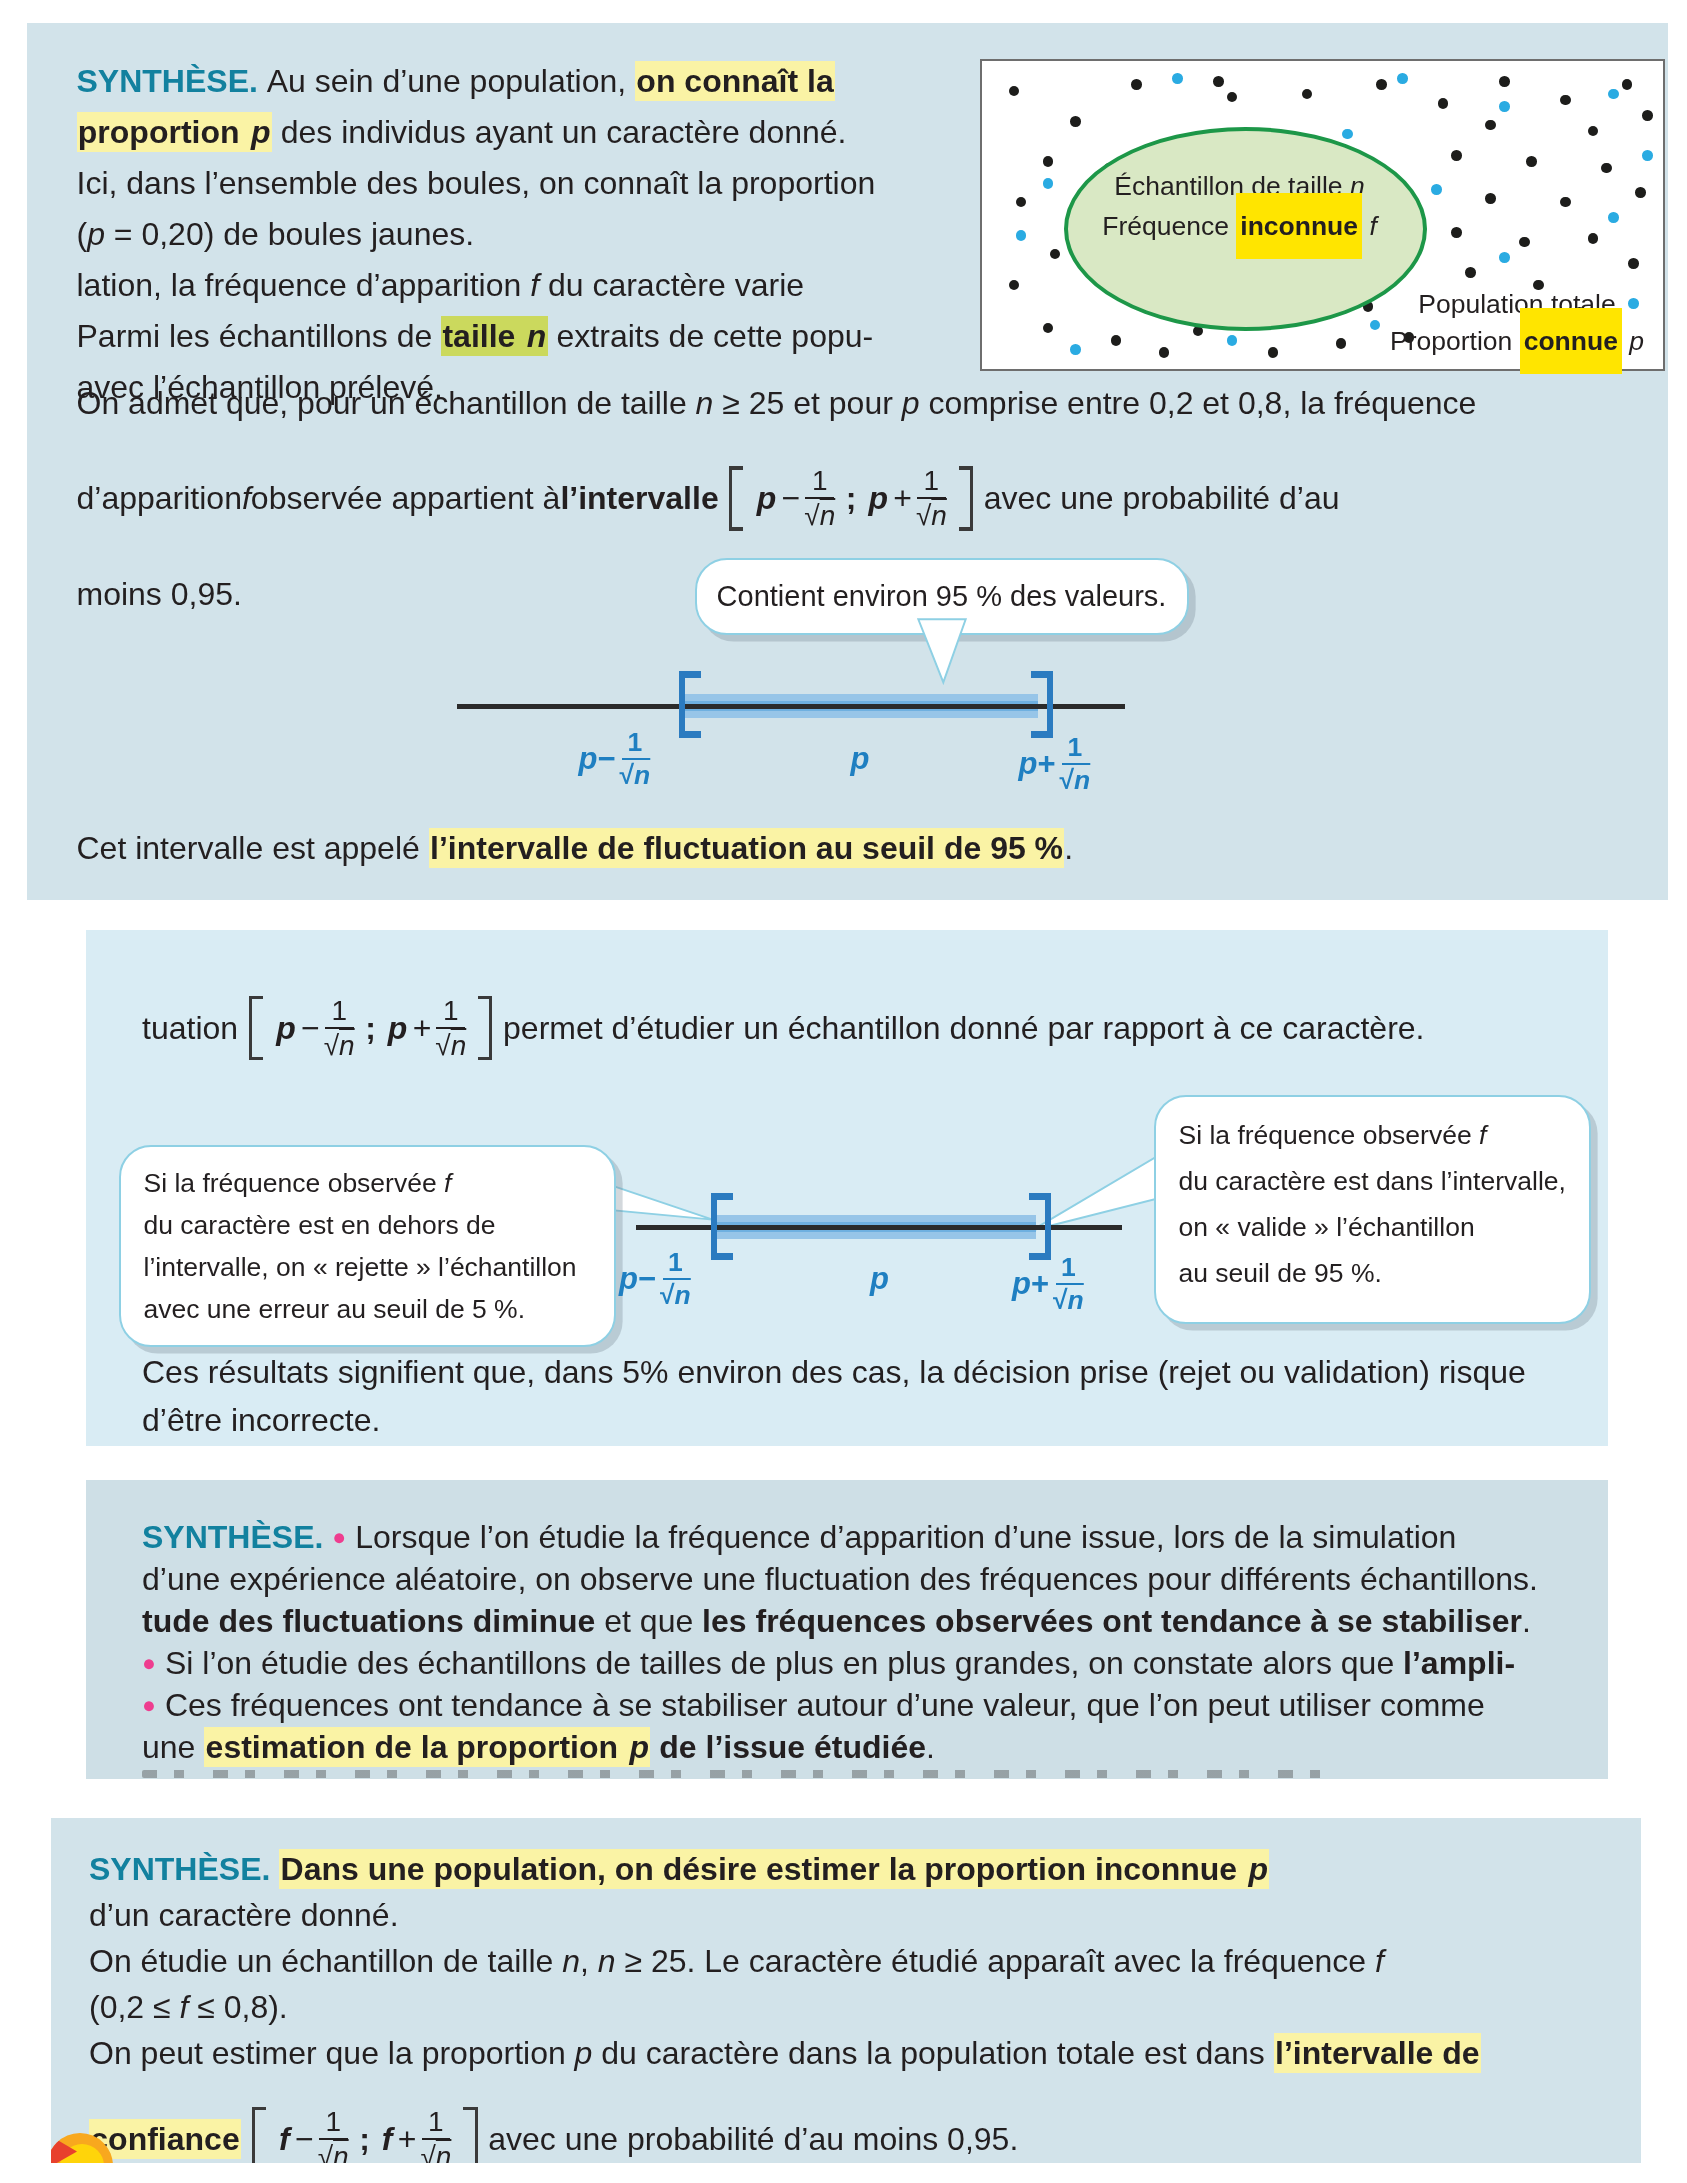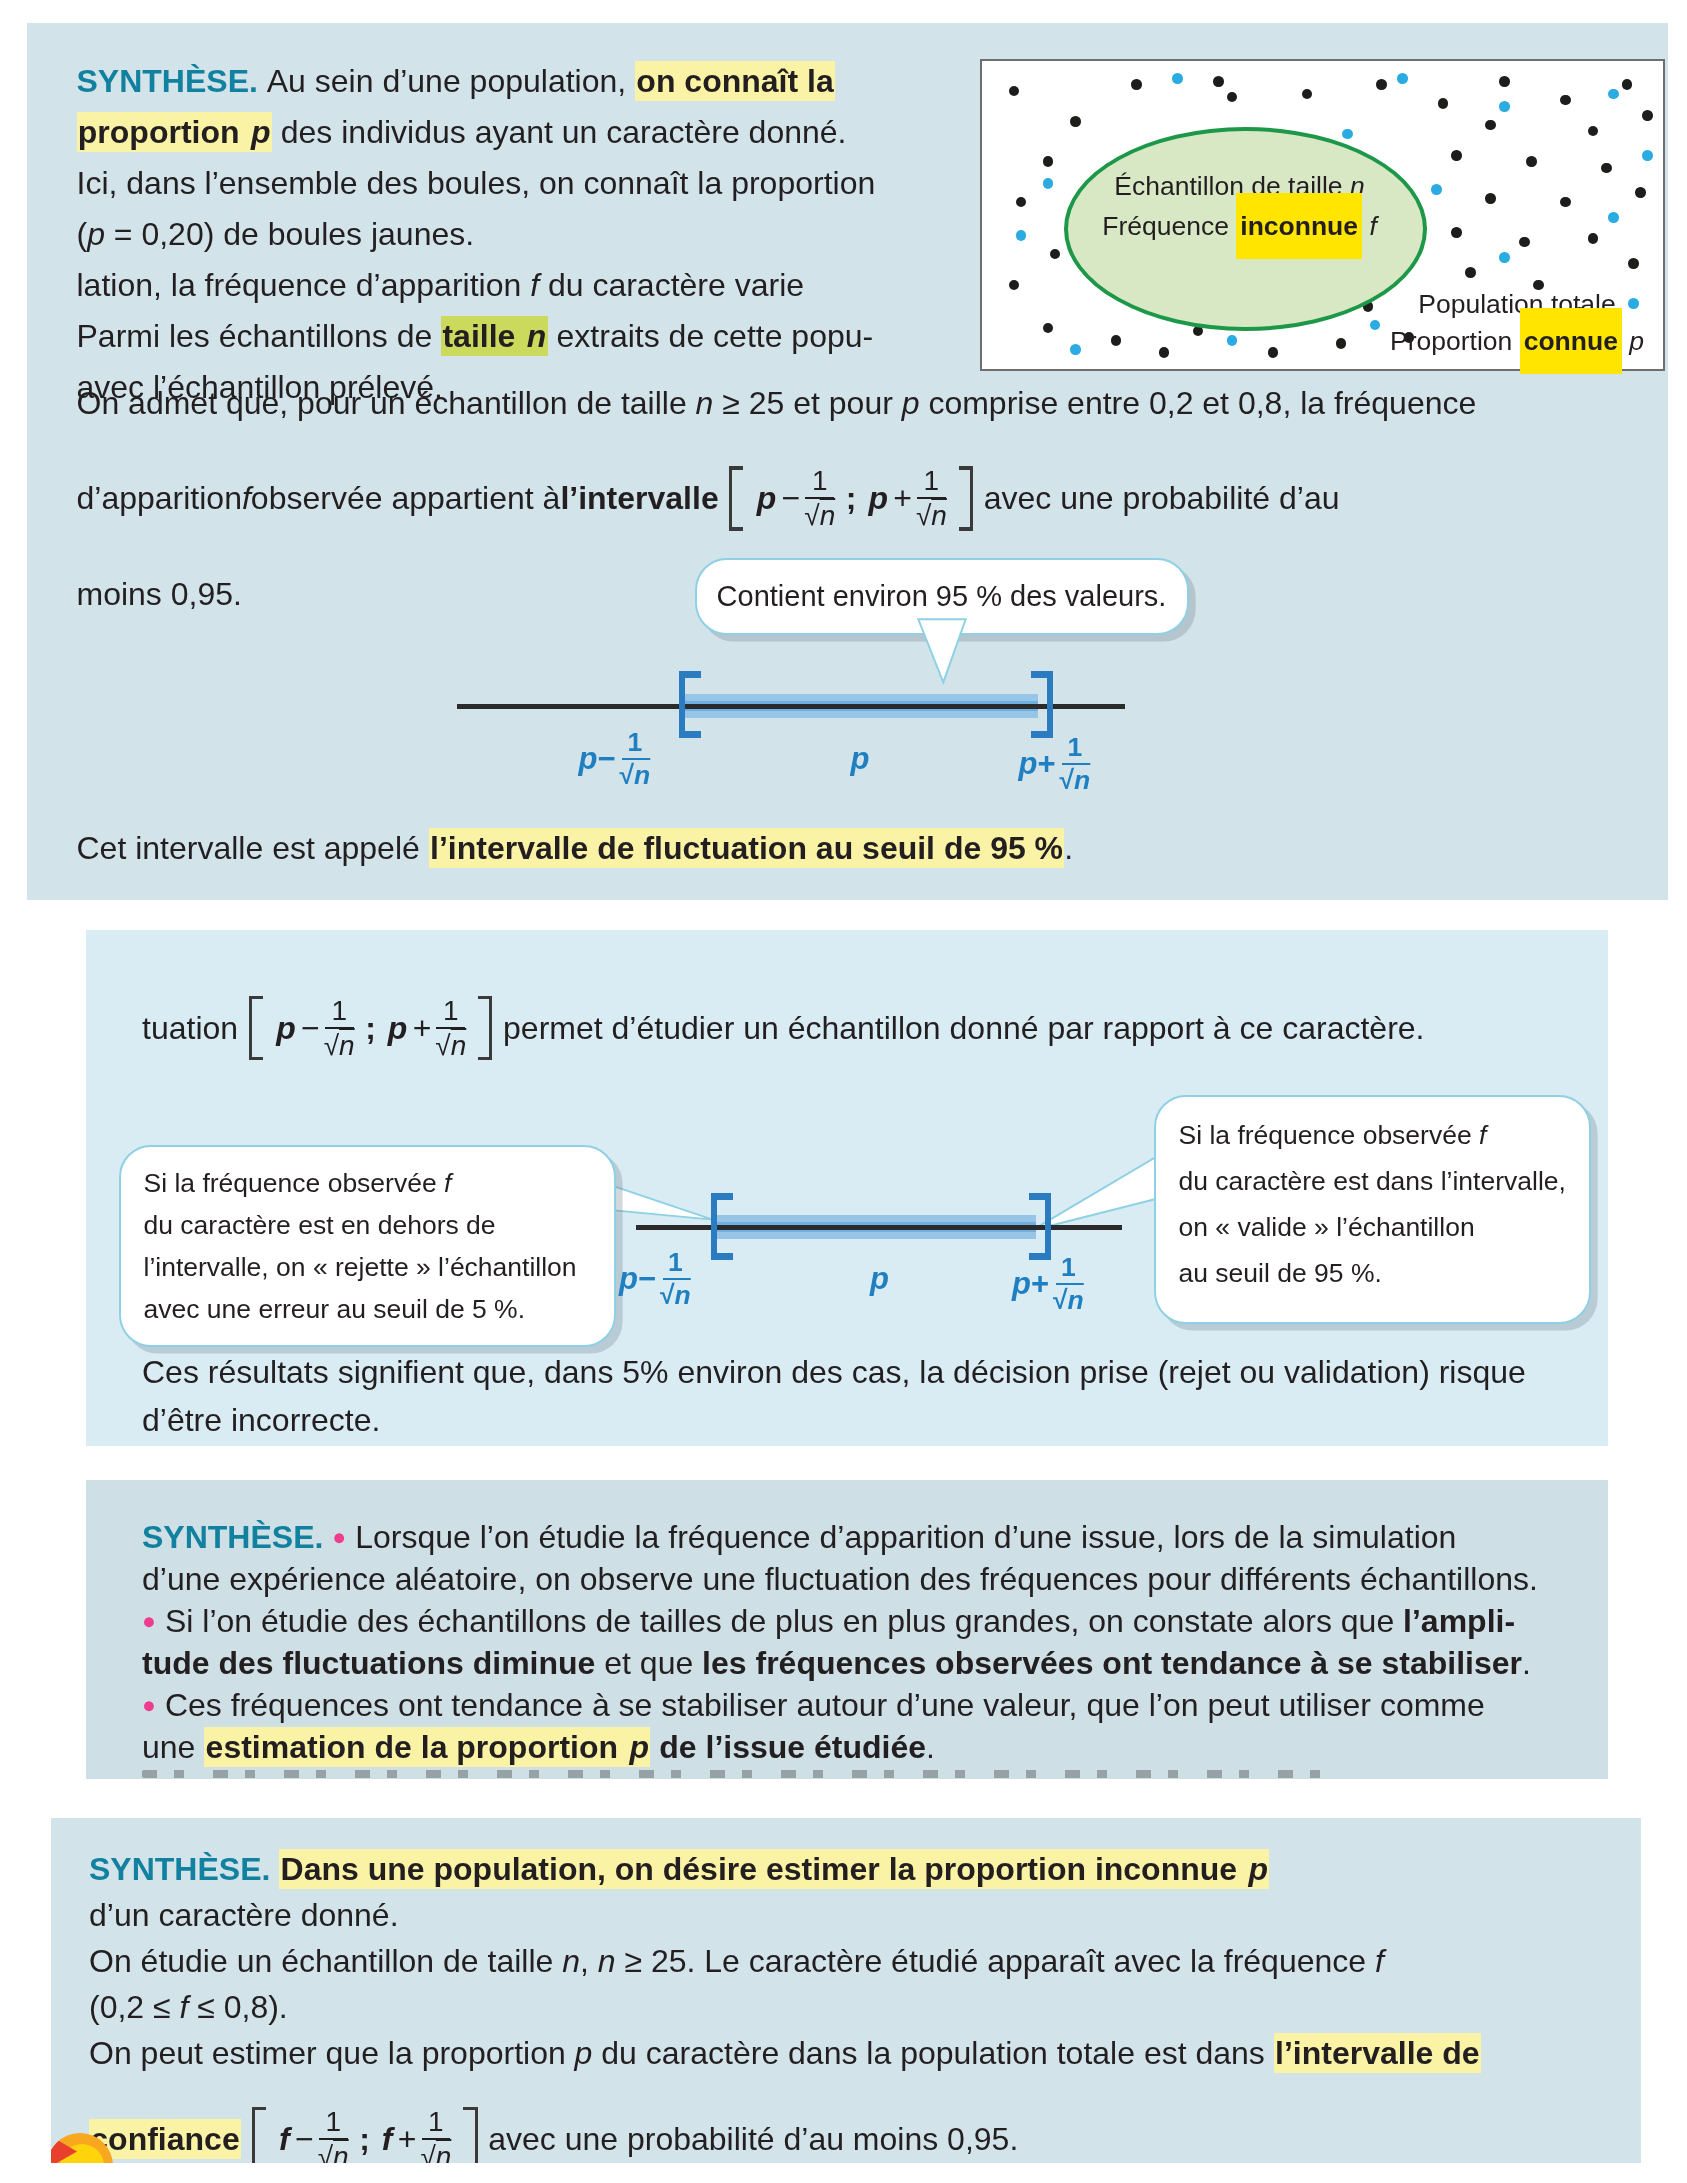--- a/index.html
+++ b/index.html
@@ -337,22 +337,22 @@
   <div class="tcol pbot" style="left:56px;top:418px;">
     <div class="ln"><span>Ces résultats signifient que, dans 5% environ des cas, la décision prise (rejet ou validation) risque</span></div>
     <div class="ln"><span>d’être incorrecte.</span></div>
   </div>
 </section>
 
 <section class="panel p3">
   <div class="tcol" style="left:56px;top:36px;">
     <div class="ln"><span class="s-h">SYNTHÈSE. </span><span class="s-d">● </span><span>Lorsque l’on étudie la fréquence d’apparition d’une issue, lors de la simulation</span></div>
     <div class="ln"><span>d’une expérience aléatoire, on observe une fluctuation des fréquences pour différents échantillons.</span></div>
+    <div class="ln"><span class="s-b">tude des fluctuations diminue</span><span> et que </span><span class="s-b">les fréquences observées ont tendance à se stabiliser</span><span>.</span></div>
     <div class="ln"><span class="s-d">● </span><span>Si l’on étudie des échantillons de tailles de plus en plus grandes, on constate alors que </span><span class="s-b">l’ampli-</span></div>
-    <div class="ln"><span class="s-b">tude des fluctuations diminue</span><span> et que </span><span class="s-b">les fréquences observées ont tendance à se stabiliser</span><span>.</span></div>
     <div class="ln"><span class="s-d">● </span><span>Ces fréquences ont tendance à se stabiliser autour d’une valeur, que l’on peut utiliser comme</span></div>
     <div class="ln"><span>une </span><span class="s-y">estimation de la proportion </span><span class="s-yi">p</span><span class="s-b"> de l’issue étudiée</span><span>.</span></div>
   </div>
   <div class="cut"></div>
 </section>
 
 <section class="panel p4">
   <div class="tcol" style="left:38px;top:28px;">
     <div class="ln"><span class="s-h">SYNTHÈSE. </span><span class="s-y">Dans une population, on désire estimer la proportion inconnue </span><span class="s-yi">p</span></div>
     <div class="ln"><span>d’un caractère donné.</span></div>

